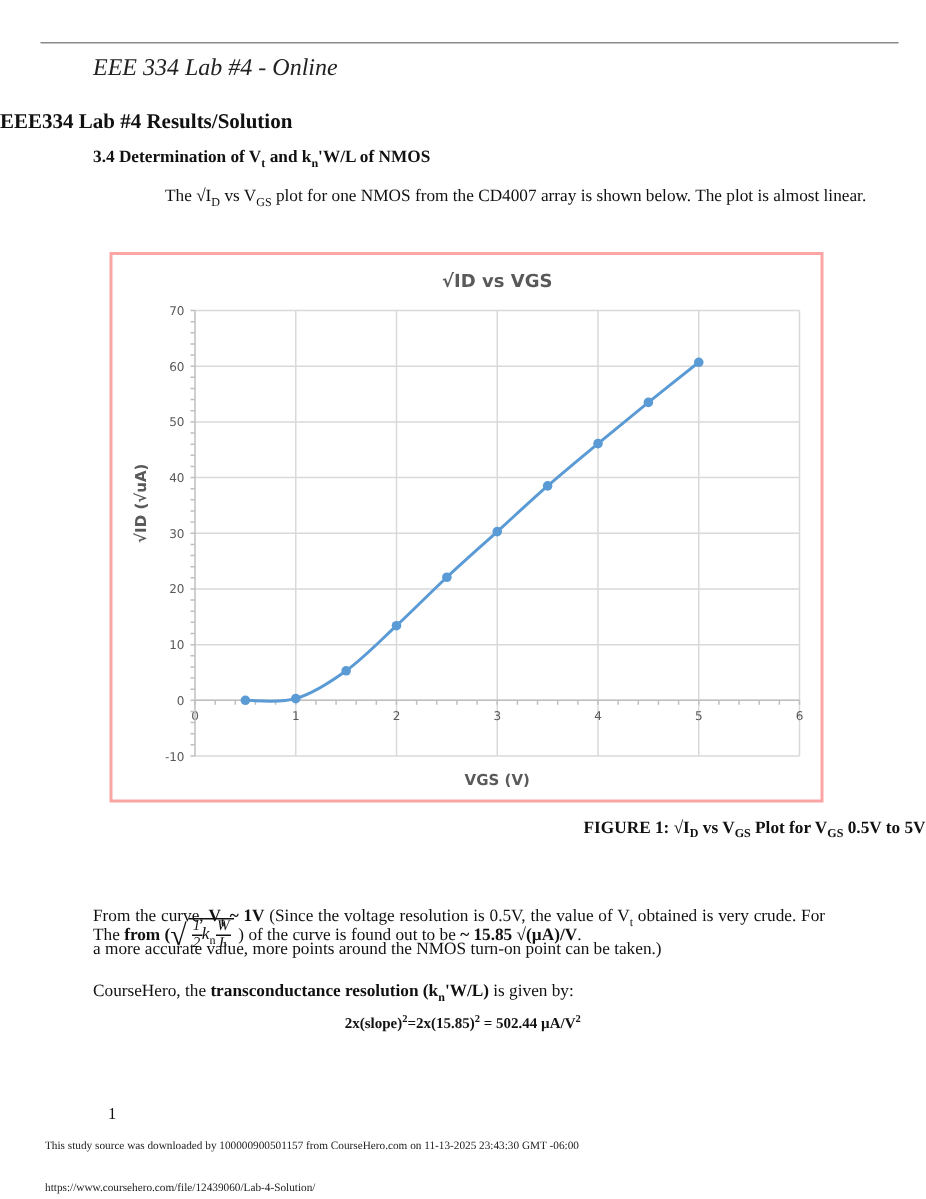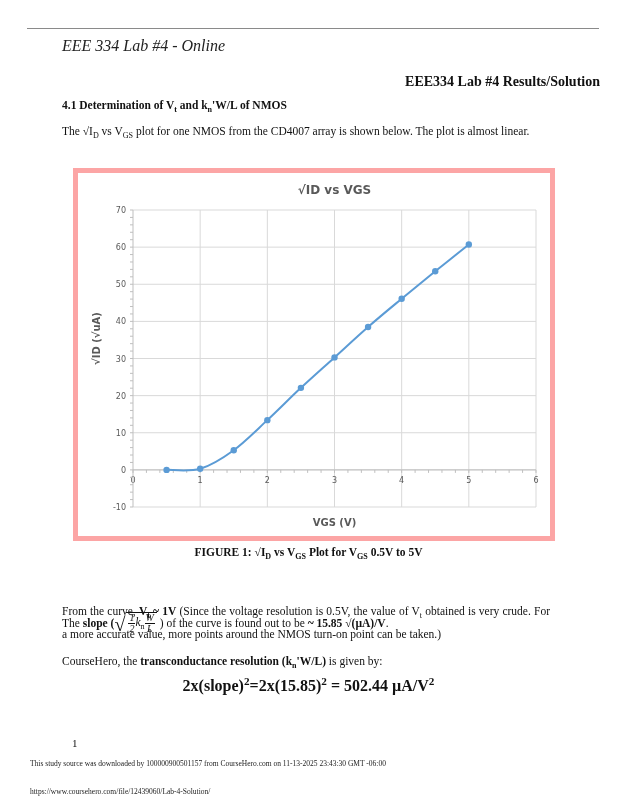--- a/index.html
+++ b/index.html
@@ -1,48 +1,48 @@
 <!DOCTYPE html>
 <html><head>
 <meta charset="utf-8">
 <style>
   html, body { margin:0; padding:0; background:#ffffff; }
   body { width:617px; height:799px; position:relative; overflow:hidden; font-family:"Liberation Serif", serif; color:#111; }
   .topline { position:absolute; left:27px; top:28px; width:572px; height:1px; background:#8a8a8a; }
   .header { position:absolute; left:62px; top:37px; font-style:italic; font-size:16px; color:#222; }
-  .title { position:absolute; left:0; width:600px; top:74px; text-align:right; font-weight:bold; font-size:14px; }
+  .title { position:absolute; left:0; width:600px; top:74px; text-align:left; font-weight:bold; font-size:14px; }
   .section { position:absolute; left:62px; top:99px; font-weight:bold; font-size:11.5px; }
   .para { position:absolute; left:62px; width:488px; font-size:11.5px; line-height:18px; }
-  .p1 { top:122px; text-align:justify; }
-  .chartbox { position:absolute; left:73px; top:168px; width:472px; height:363px; border:5px solid #fca5a5; background:#fff; }
+  .p1 { top:122px; text-align:justify;margin-left:48px; }
+  .chartbox { position:absolute; left:73px; top:168px; width:472px; height:363px; border:2px solid #fca5a5; background:#fff; }
   .chartbox svg { position:absolute; left:0; top:0; }
-  .caption { position:absolute; left:0; width:617px; top:546px; text-align:center; font-weight:bold; font-size:11.5px; }
+  .caption { position:absolute; left:0; width:617px; top:546px; text-align:right; font-weight:bold; font-size:11.5px; }
   .p2 { top:572px; text-align:justify;margin-top:30px; }
   .p3 { top:612px; }
   .p4 { top:652px; }
-  .formula { position:absolute; left:0; width:617px; top:675px; text-align:center; font-weight:bold; font-size:16px; }
+  .formula { position:absolute; left:0; width:617px; top:675px; text-align:center; font-weight:bold; font-size:10px; }
   .pagenum { position:absolute; left:72px; top:737px; font-size:11px; }
   .footer1 { position:absolute; left:30px; top:759px; font-size:7.5px; color:#222;font-family:Liberation Serif, serif; }
   .footer2 { position:absolute; left:30px; top:787px; font-size:7.5px; color:#222; }
   sub, sup { font-size:70%; }
   .frac { display:inline-block; vertical-align:middle; text-align:center; font-size:10px; line-height:10px; font-style:italic; }
   .frac .num { display:block; border-bottom:1px solid #111; padding:0 1px; }
   .frac .den { display:block; }
   .sqrt { display:inline-block; vertical-align:middle; border-top:1px solid #111; padding:0 2px; margin-left:1px; }
   .radical { font-size:20px; vertical-align:middle; }
 </style>
 </head>
 <body>
 
 <div class="topline"></div>
 <div class="header">EEE 334 Lab #4 - Online</div>
 
 <div class="title">EEE334 Lab #4 Results/Solution</div>
 
-<div class="section"><span>4.1 Determination of V</span><sub>t</sub><span> and k</span><sub>n</sub><span>'W/L of NMOS</span></div>
+<div class="section"><span>3.4 Determination of V</span><sub>t</sub><span> and k</span><sub>n</sub><span>'W/L of NMOS</span></div>
 
 <div class="para p1"><span>The √I</span><sub>D</sub><span> vs V</span><sub>GS</sub><span> plot for one NMOS from the CD4007 array is shown below. The plot is almost linear.</span></div>
 
 <div class="chartbox">
   <svg id="chart" width="472" height="363">
       <text x="256.5" y="21" text-anchor="middle" font-size="12" font-weight="bold" fill="#595959" font-family="DejaVu Sans, sans-serif">√ID vs VGS</text>
       <line x1="55" x2="458" y1="334" y2="334" stroke="#d9d9d9" stroke-width="1"></line>
       <text x="48" y="337" text-anchor="end" font-size="8" fill="#595959" font-family="DejaVu Sans, sans-serif">-10</text>
       <line x1="55" x2="458" y1="296.875" y2="296.875" stroke="#d9d9d9" stroke-width="1"></line>
       <text x="48" y="299.875" text-anchor="end" font-size="8" fill="#595959" font-family="DejaVu Sans, sans-serif">0</text>
@@ -160,21 +160,21 @@
       <circle cx="323.66666666666663" cy="125.72874999999999" r="3.2" fill="#5b9bd5"></circle>
       <circle cx="357.25" cy="98.25625000000002" r="3.2" fill="#5b9bd5"></circle>
       <circle cx="390.83333333333337" cy="71.52625" r="3.2" fill="#5b9bd5"></circle>
     </svg>
 </div>
 
 <div class="caption"><span>FIGURE 1: √I</span><sub>D</sub><span> vs V</span><sub>GS</sub><span> Plot for V</span><sub>GS</sub><span> 0.5V to 5V</span></div>
 
 <div class="para p2"><span>From the curve, </span><b><span>V</span><sub>t</sub><span> ~ 1V</span></b><span> (Since the voltage resolution is 0.5V, the value of V</span><sub>t</sub><span> obtained is very crude. For a more accurate value, more points around the NMOS turn-on point can be taken.)</span></div>
 
-<div class="para p3"><span>The </span><b>slope</b><b> (</b><span class="radical">√</span><span class="sqrt"><span class="frac"><span class="num">1</span><span class="den">2</span></span><i>k</i><sub>n</sub><span class="frac"><span class="num">W</span><span class="den">L</span></span></span><span> ) of the curve is found out to be </span><b>~ 15.85</b><b> √(µA)/V</b><span>.</span></div>
+<div class="para p3"><span>The </span><b>from</b><b> (</b><span class="radical">√</span><span class="sqrt"><span class="frac"><span class="num">1</span><span class="den">2</span></span><i>k</i><sub>n</sub><span class="frac"><span class="num">W</span><span class="den">L</span></span></span><span> ) of the curve is found out to be </span><b>~ 15.85</b><b> √(µA)/V</b><span>.</span></div>
 
 <div class="para p4"><span>CourseHero, the </span><b><span>transconductance resolution (k</span><sub>n</sub><span>'W/L)</span></b><span> is given by:</span></div>
 
 <div class="formula"><span>2x(slope)</span><sup>2</sup><span>=2x(15.85)</span><sup>2</sup><span> = 502.44 µA/V</span><sup>2</sup></div>
 
 <div class="pagenum">1</div>
 <div class="footer1">This study source was downloaded by 100000900501157 from CourseHero.com on 11-13-2025 23:43:30 GMT -06:00</div>
 <div class="footer2">https://www.coursehero.com/file/12439060/Lab-4-Solution/</div>
 
 </body></html>

